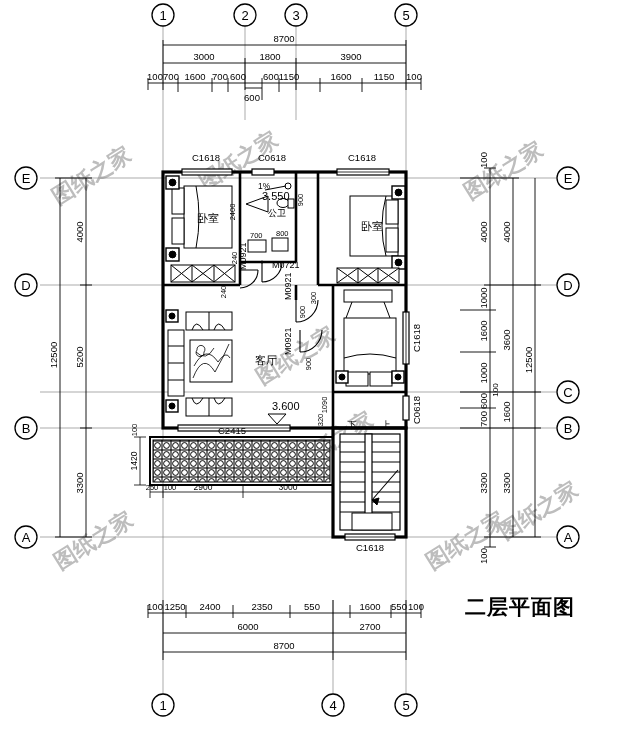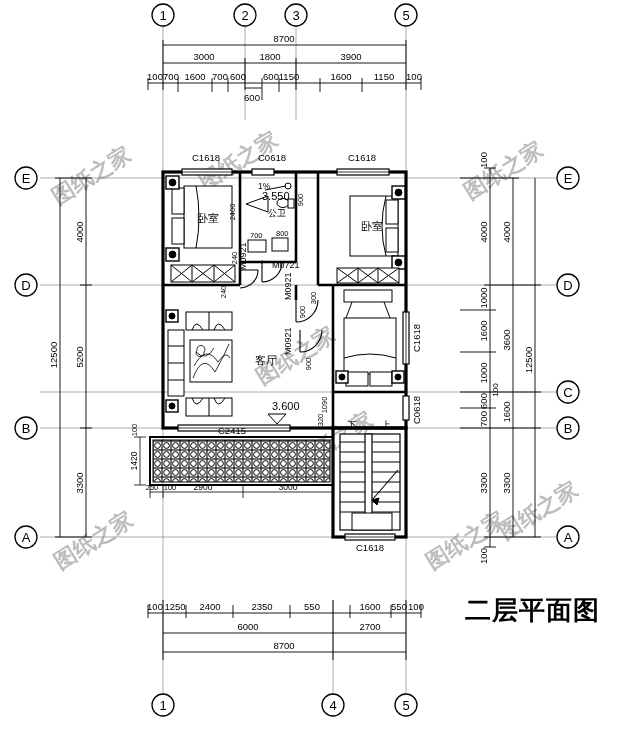--- a/index.html
+++ b/index.html
@@ -1,20 +1,20 @@
 <!DOCTYPE html>
 <html><head>
 <meta charset="utf-8">
 <style>
   html,body{margin:0;padding:0;background:#ffffff;}
   body{width:640px;height:741px;position:relative;overflow:hidden;
        font-family:"Liberation Sans", sans-serif;color:#000;}
   #stage{position:absolute;left:0;top:0;width:640px;height:741px;}
   svg{position:absolute;left:0;top:0;}
-  .ttl{position:absolute;font-size:26px;font-weight:bold;letter-spacing:1px;
+  .ttl{position:absolute;font-size:21px;font-weight:bold;letter-spacing:1px;
        font-family:Liberation Serif, serif;}
 </style>
 </head>
 <body>
 
 <div id="stage">
 
 <svg width="640" height="741" viewBox="0 0 640 741">
 
   <defs>

